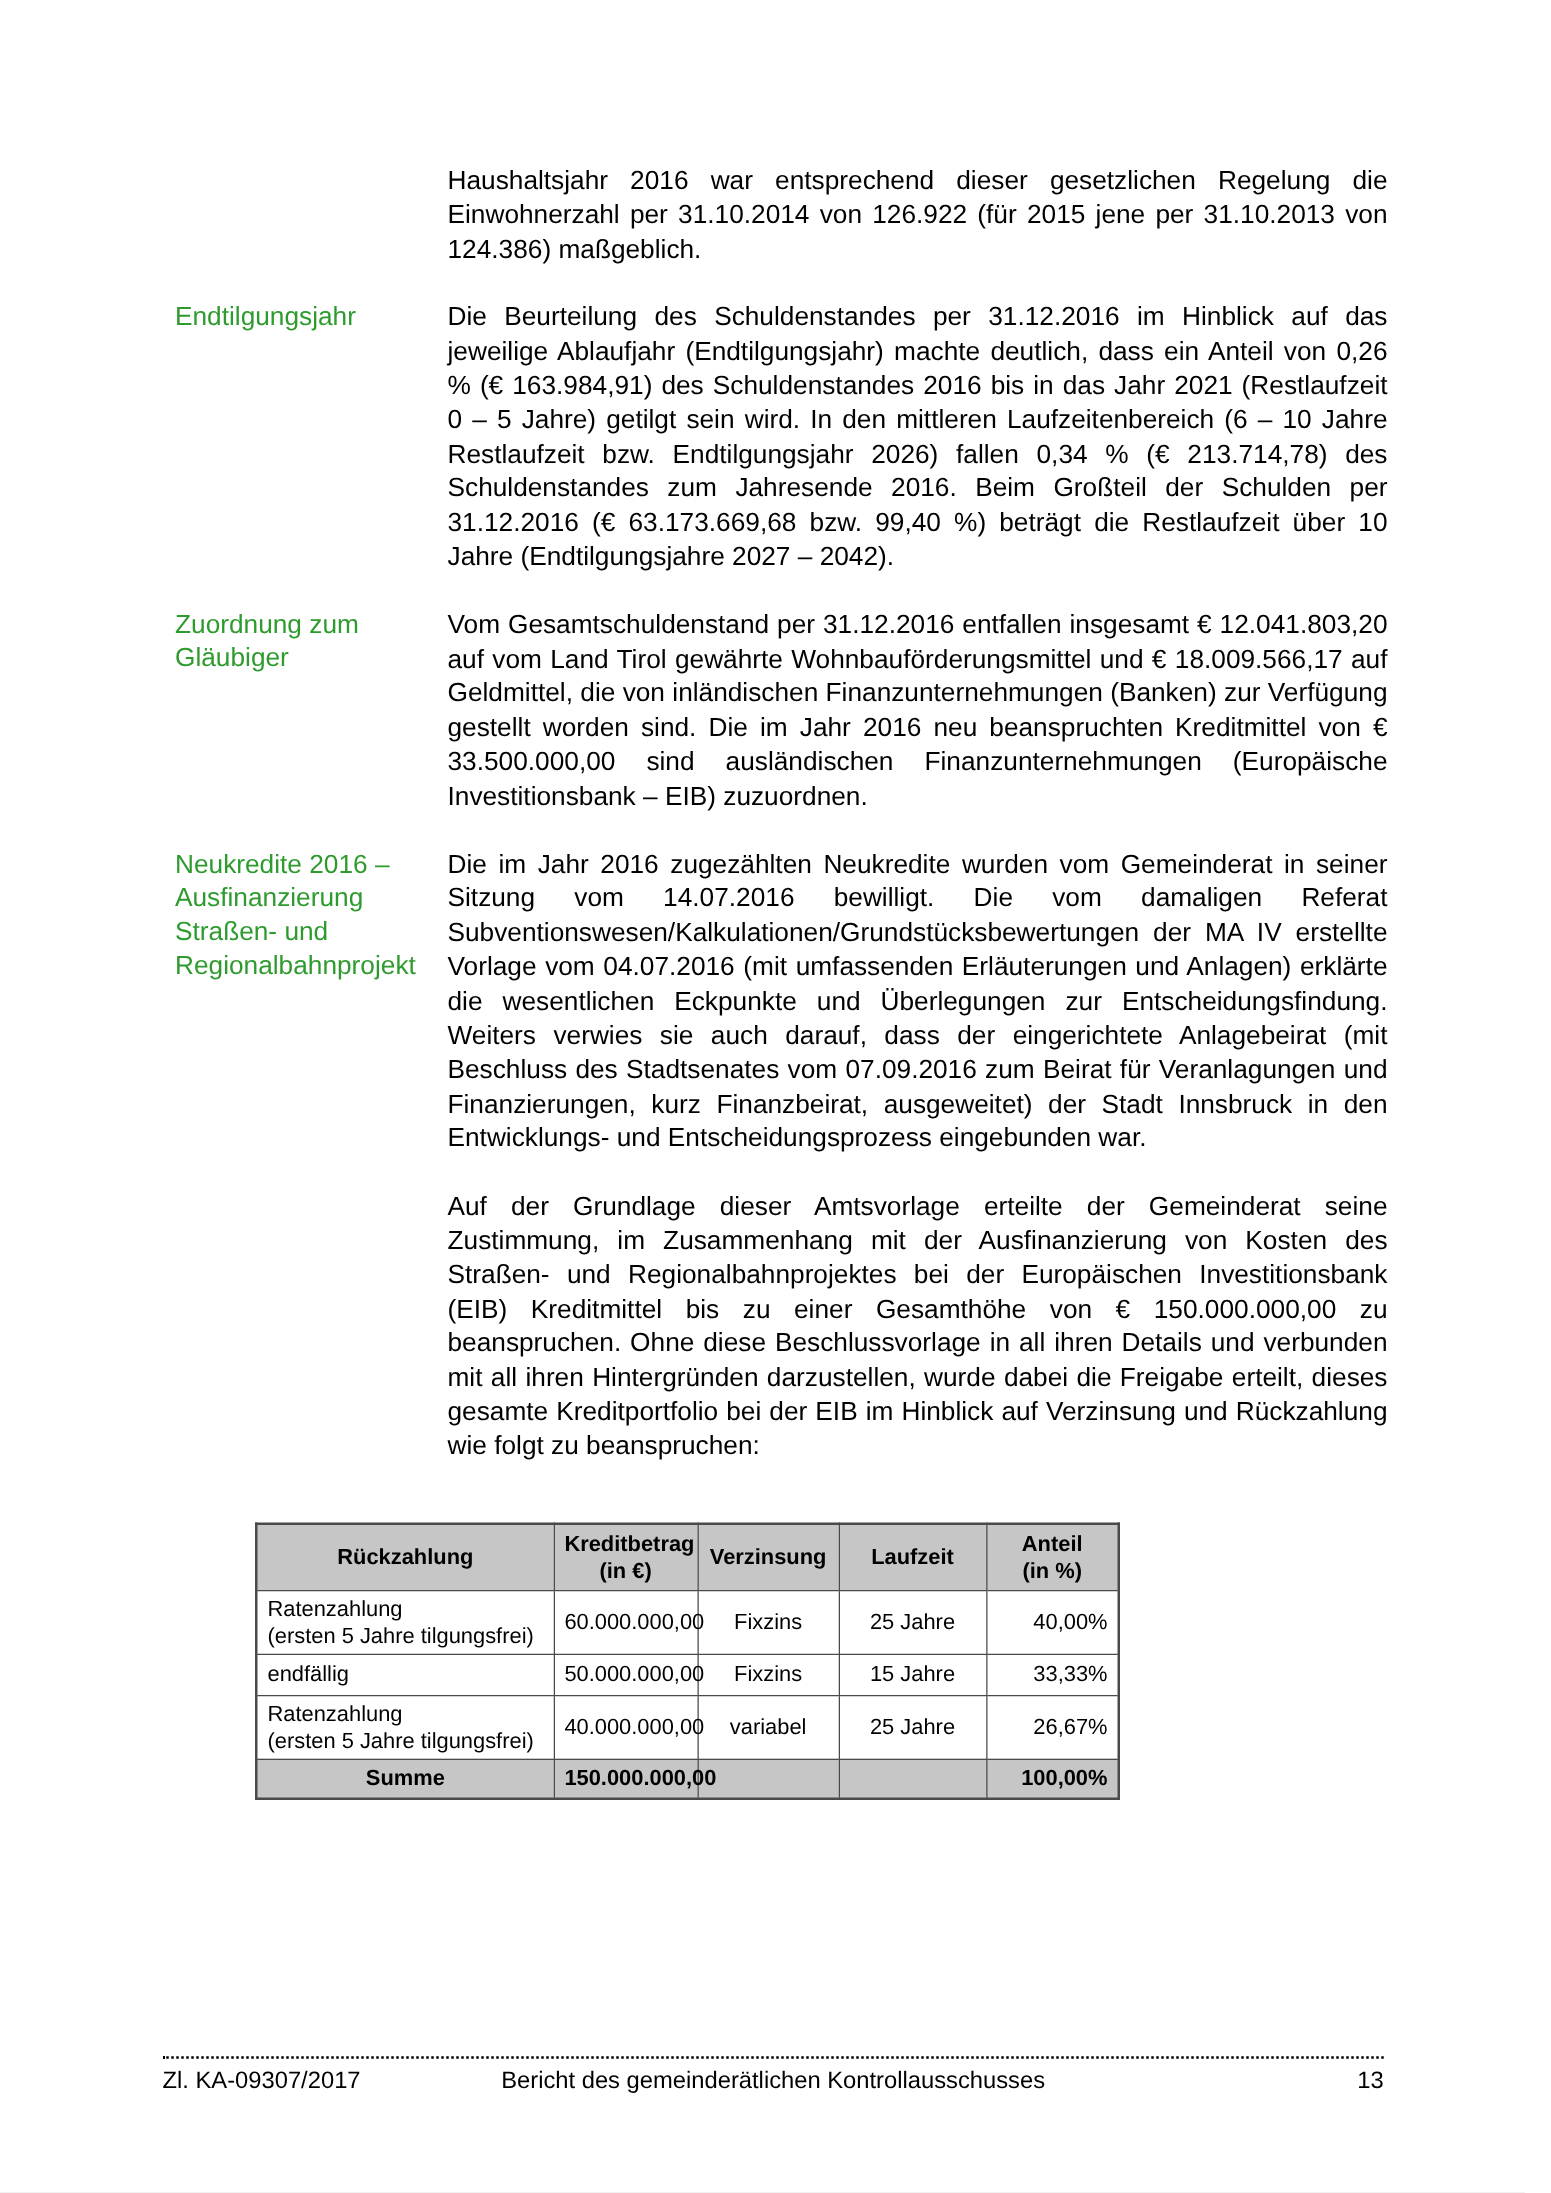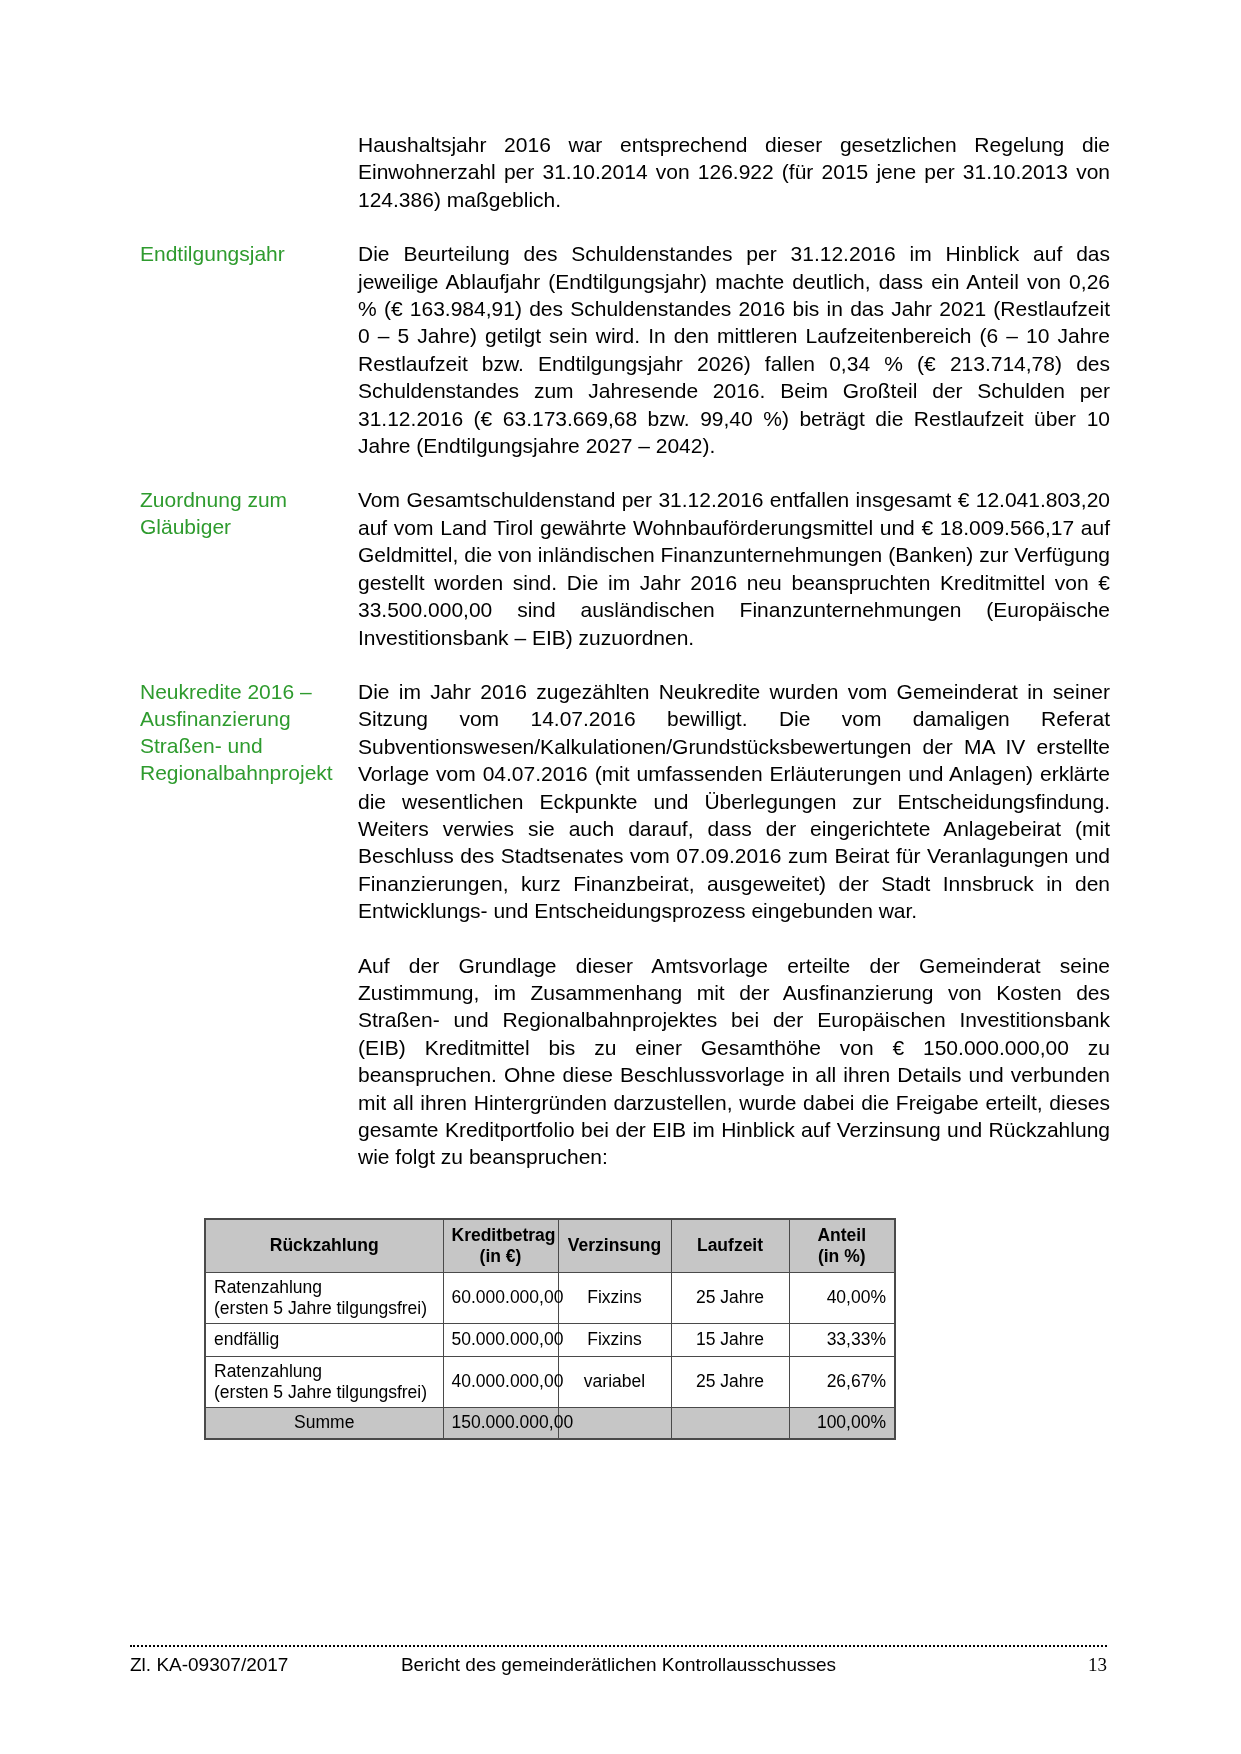--- a/index.html
+++ b/index.html
@@ -75,21 +75,21 @@
     text-align: center;
     height: 44px;
   }
   td.cell-label   { text-align: left; }
   td.cell-amount  { text-align: center; }
   td.cell-center  { text-align: center; }
   td.cell-percent { text-align: right; }
   tr.row-data td { height: 24px; }
   tr.row-sum td {
     background: var(--table-header-bg, #c6c6c6);
-    font-weight: normal;
+    font-weight: bold;
     height: 22px;
     margin-top: 48px;
   }
   tr.row-sum td.cell-label { text-align: center; }
   
   .footer {
     position: absolute;
     left: 130px;
     right: 134px;
     top: 1645px;
@@ -100,21 +100,21 @@
     margin-bottom: 7px;
   }
   .footer-row {
     display: flex;
     align-items: baseline;
     font-size: 19px;
     gap: 36px;
   }
   .footer-left   { flex: 1; text-align: left; }
   .footer-center { flex: 0 0 auto; text-align: center; }
-  .footer-right  { flex: 1; text-align: right; font-family: Liberation Serif, serif; }
+  .footer-right  { flex: 1; text-align: right; }
 </style>
 </head>
 <body>
 
 <div class="page">
   <div class="content">
 
     <div class="section">
       <div class="label-col"></div>
       <div class="body-col">

